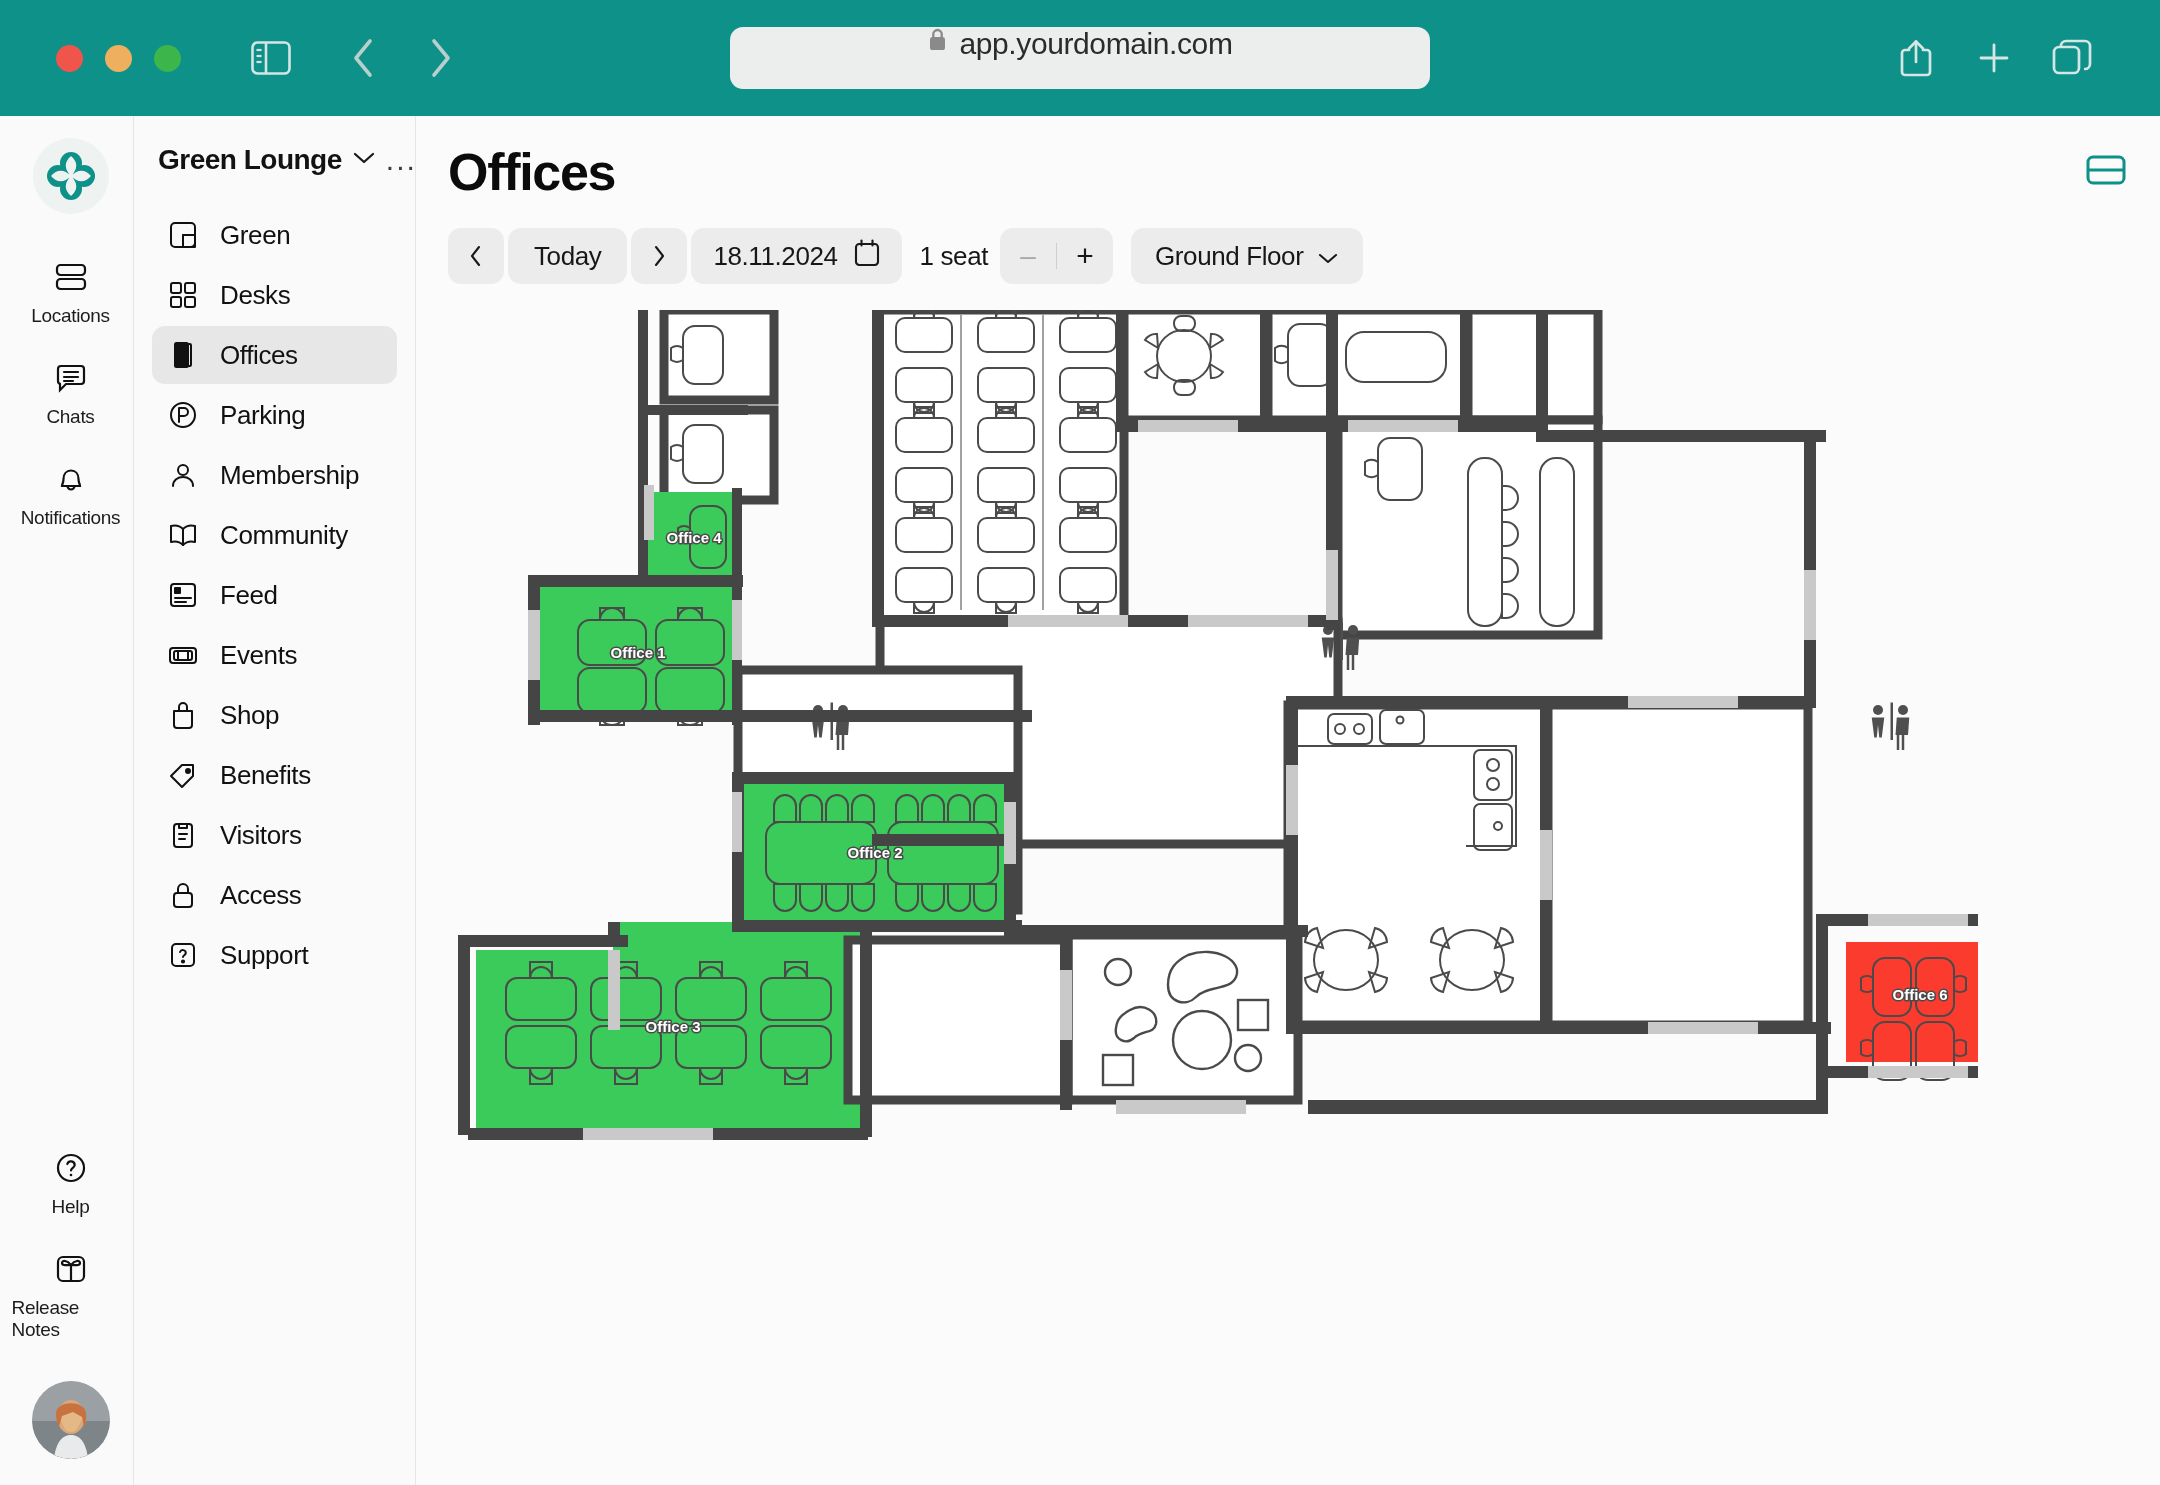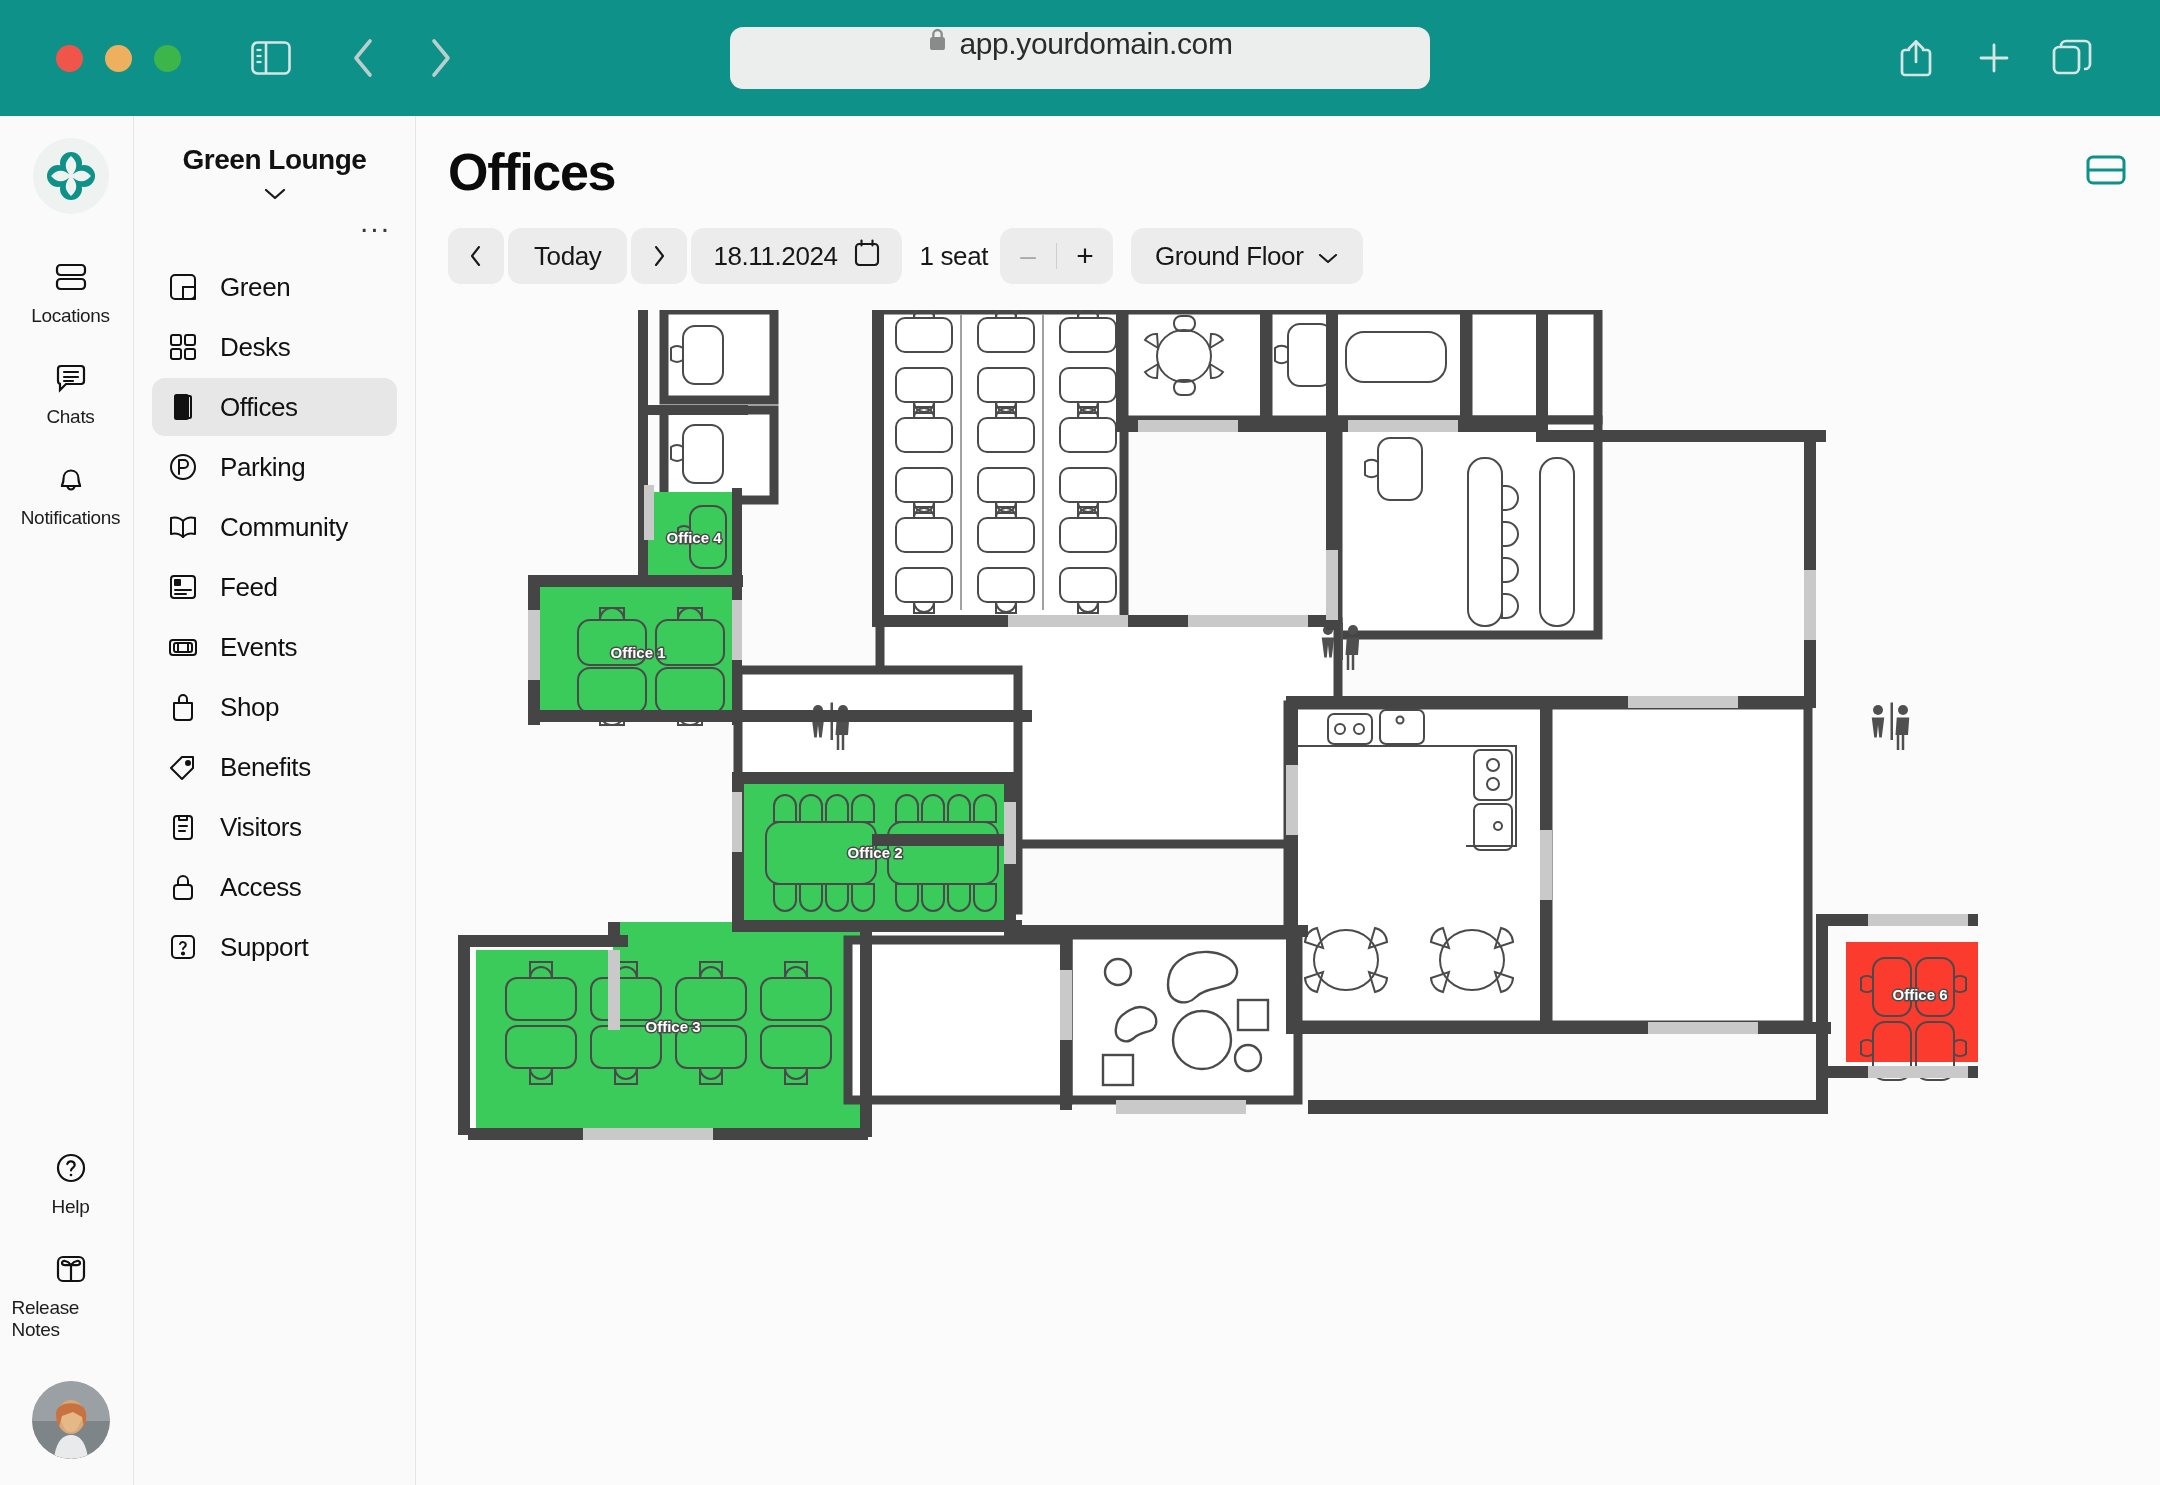--- a/index.html
+++ b/index.html
@@ -87,21 +87,21 @@
   
   #sidenav {
     width: 282px; flex: 0 0 282px;
     background: #fafafa;
     border-right: 1px solid #e6e6e6;
     padding: 0 18px;
     display: flex; flex-direction: column;
   }
   #loc-header {
     display: flex; align-items: center;
-    padding: 28px 6px 30px 6px; gap: 10px; flex-direction: column;
+    padding: 28px 6px 30px 6px; gap: 10px;
   }
   #loc-name { font-size: 28px; font-weight: 600; color: #121212; letter-spacing: -0.5px; white-space: nowrap;}
   #loc-more { margin-left: auto; color: #3a3a3a; font-size: 30px; line-height: 12px; letter-spacing: 2px; }
 
   .nav-item {
     display: flex; align-items: center; gap: 22px;
     height: 58px; padding: 0 16px;
     border-radius: 13px; margin-bottom: 2px;
   }
   .nav-item.active { background: #e7e7e7; }
@@ -345,20 +345,29 @@
             <span class="nav-label">Offices</span>
           </div>
           <div class="nav-item">
             <span class="nav-ico">
               <svg width="30" height="30" viewBox="0 0 30 30" fill="none" stroke="#111" stroke-width="2" stroke-linejoin="round" stroke-linecap="round">
                 <circle cx="15" cy="15" r="12"></circle>
                 <path d="M11 22V8h5a4 4 0 0 1 0 8h-5"></path>
               </svg>
             </span>
             <span class="nav-label">Parking</span>
+          </div>
+          <div class="nav-item">
+            <span class="nav-ico">
+              <svg width="30" height="30" viewBox="0 0 30 30" fill="none" stroke="#111" stroke-width="2" stroke-linejoin="round" stroke-linecap="round">
+                <circle cx="15" cy="10" r="5"></circle>
+                <path d="M5 26c0-6 5-9 10-9s10 3 10 9"></path>
+              </svg>
+            </span>
+            <span class="nav-label">Membership</span>
           </div>
           <div class="nav-item">
             <span class="nav-ico">
               <svg width="30" height="30" viewBox="0 0 30 30" fill="none" stroke="#111" stroke-width="2" stroke-linejoin="round" stroke-linecap="round">
                 <path d="M15 9C12 6 7 5 3 6v16c4-1 9 0 12 3 3-3 8-4 12-3V6c-4-1-9 0-12 3z"></path>
                 <path d="M15 9v16"></path>
               </svg>
             </span>
             <span class="nav-label">Community</span>
           </div>

